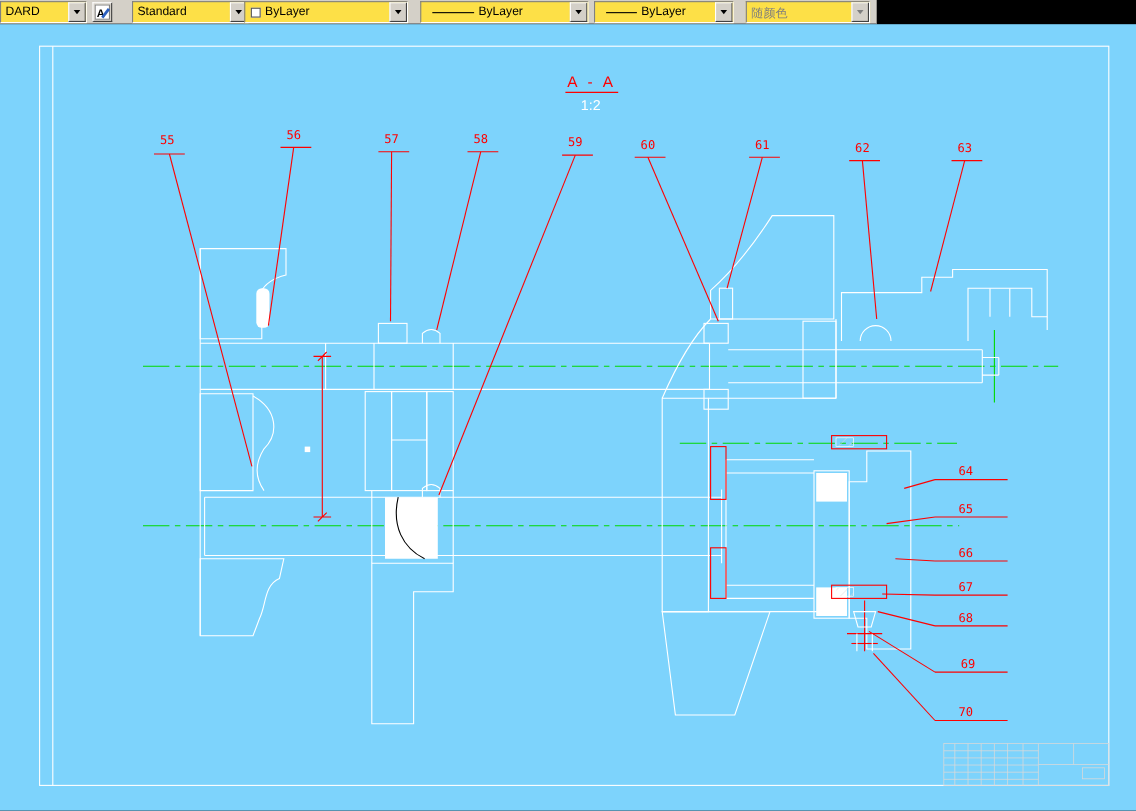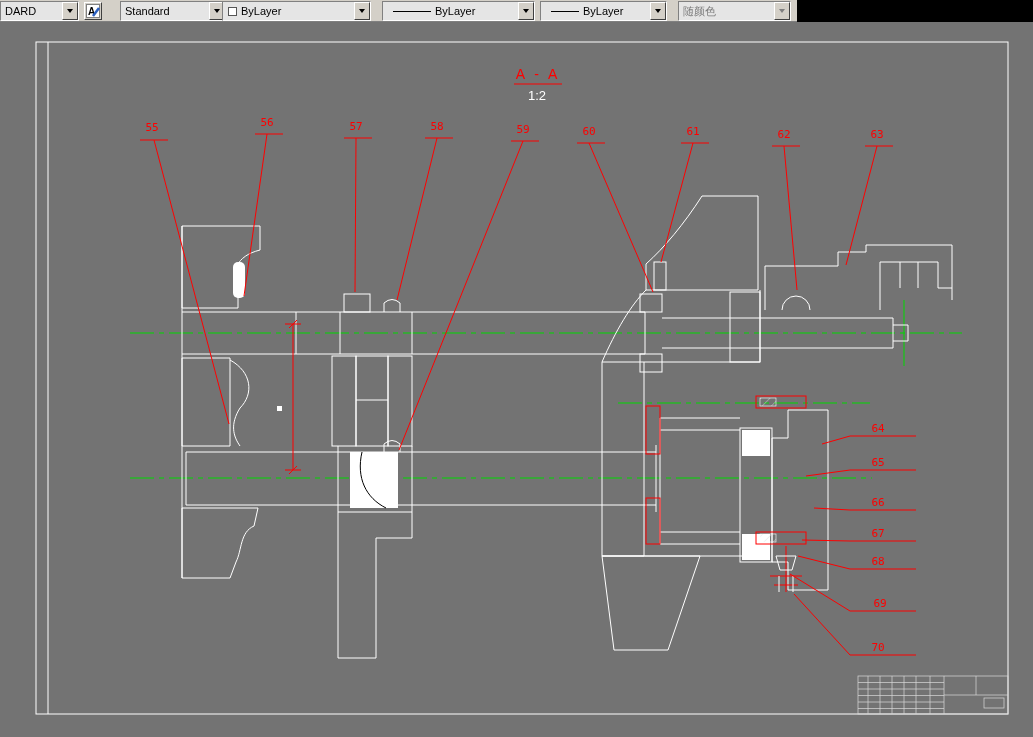--- a/index.html
+++ b/index.html
@@ -2,41 +2,41 @@
 <html><head>
 <meta charset="utf-8">
 <style>
   * { margin:0; padding:0; box-sizing:border-box; }
   html,body { width:1033px; height:737px; background:#000; overflow:hidden;
               font-family:"Liberation Sans",sans-serif; }
 
   
   .toolbar { position:absolute; top:0; left:0; width:797px; height:22px;
              background:#d4d0c8; border-bottom:1px solid #808080; }
-  .combo { position:absolute; top:1px; height:20px; background:#e5e5e5;
+  .combo { position:absolute; top:1px; height:20px; background:#fde047;
            border:1px solid; border-color:#808080 #fff #fff #808080;
            display:flex; align-items:center; font-size:11px; color:#000; overflow:hidden; }
   .cv { padding:0 18px 0 4px; white-space:nowrap; overflow:hidden; }
   .arrow-btn { position:absolute; right:0; top:0; bottom:0; width:16px;
                background:#d4d0c8; border:1px solid;
                border-color:#fff #404040 #404040 #fff;
                display:flex; align-items:center; justify-content:center; }
   .tri { width:0; height:0; border-left:3.5px solid transparent;
          border-right:3.5px solid transparent; border-top:4px solid #000; }
   .tri-d { border-top-color:#7e7e7e; }
   .disabled .cv { color:#7e7e7e; }
   .swatch { width:9px; height:9px; background:#fff; border:1px solid #555;
             margin:0 0 0 5px; flex:0 0 auto; }
   .ltline { width:38px; height:1px; background:#000; margin-left:10px; flex:0 0 auto; }
   .ltline.lw { width:28px; }
   .tbtn { position:absolute; top:2px; width:18px; height:18px; background:#d4d0c8;
           border:1px solid; border-color:#fff #404040 #404040 #fff; padding:1px; }
 
   
-  .canvas { position:absolute; top:22px; left:0; width:1033px; height:715px; background:#737373; }
+  .canvas { position:absolute; top:22px; left:0; width:1033px; height:715px; background:#7dd3fc; }
 
   svg .w  { stroke:#fff;    fill:none; stroke-width:1; }
   svg .rl { stroke:#ff0000; fill:none; stroke-width:1; }
   svg .gl { stroke:#00d900; fill:none; stroke-width:1; }
   svg .tb { stroke:#d9d9d9; fill:none; stroke-width:0.7; }
   svg .rt { fill:#ff0000; font-size:11px; font-family:"DejaVu Sans Mono",monospace; }
 </style>
 </head>
 <body>
 

